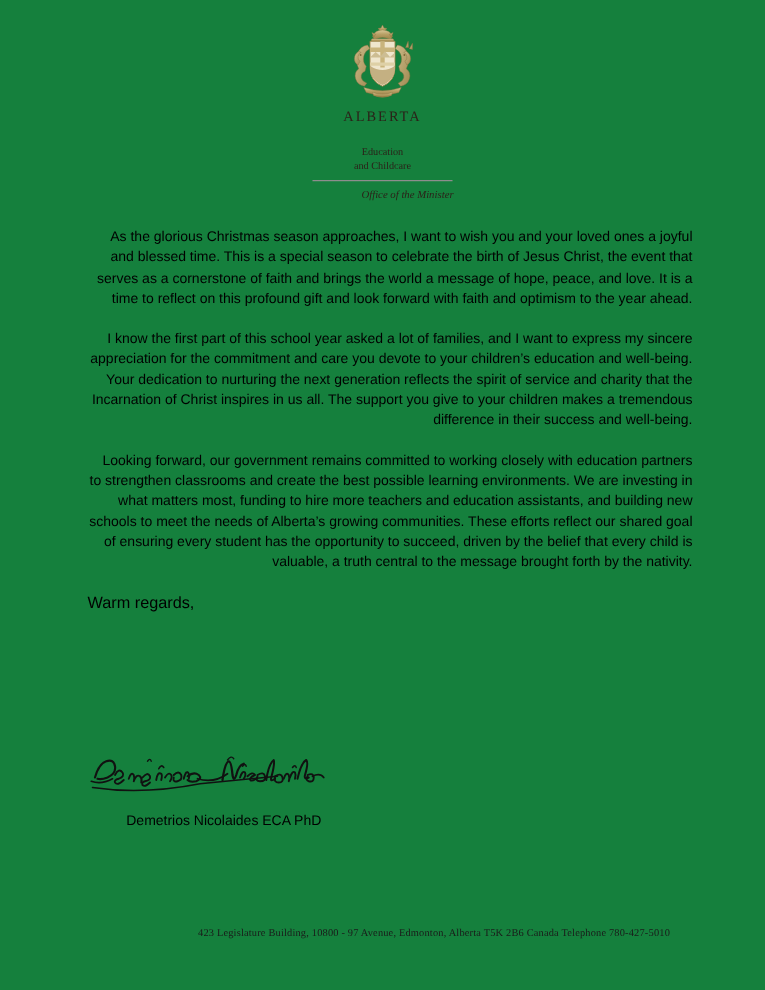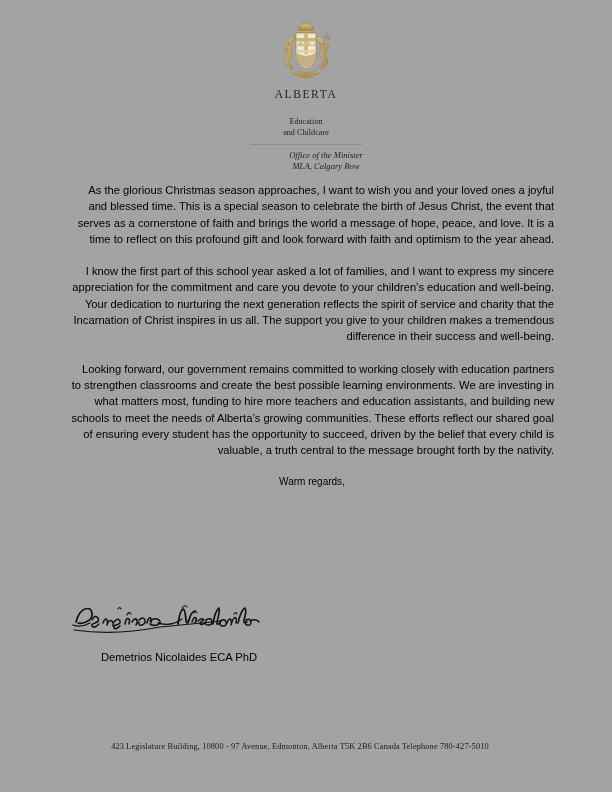--- a/index.html
+++ b/index.html
@@ -9,21 +9,21 @@
     background: #ffffff;
   }
   body {
     font-family: "Liberation Sans", sans-serif;
     color: #000000;
   }
   .page {
     position: relative;
     width: 612px;
     height: 792px;
-    background: #a3a3a3;
+    background: #15803d;
     overflow: hidden;
     box-sizing: border-box;
   }
 
   
   .letterhead {
     position: absolute;
     left: 0;
     top: 18px;
     width: 612px;
@@ -84,24 +84,23 @@
     line-height: 16px;
     margin: 0 0 16px 0;
   }
   .para {
     font-size: 11.2px;
     line-height: 16.3px;
     margin: 0 0 16px 0;
     text-align: right;
   }
   .closing {
-    font-size: 10px;
+    font-size: 13px;
     line-height: 16px;
     margin: 0;
-    text-align: center;
   }
 
   
   .signature-area {
     position: absolute;
     left: 70px;
     top: 596px;
     width: 300px;
   }
   .signature-svg {
@@ -119,22 +118,22 @@
   .signoff-line {
     font-size: 11.2px;
     line-height: 15.5px;
   }
 
   
   .footer {
     position: absolute;
     left: 0;
     top: 742px;
-    width: 600px;
-    text-align: center;
+    width: 536px;
+    text-align: right;
     font-family: "Liberation Serif", serif;
     font-size: 8.3px;
     color: #1a1a1a;
     letter-spacing: 0.15px;
   }
 </style>
 </head>
 <body>
 
 <div class="page">
@@ -201,21 +200,20 @@
 
     <div class="lh-dept">
       <div>Education</div>
       <div>and Childcare</div>
     </div>
 
     <div class="lh-rule"></div>
 
     <div class="lh-office">
       <div>Office of the Minister</div>
-      <div>MLA, Calgary Bow</div>
     </div>
   </div>
 
   <div class="body-block">
 
     <p class="para">As the glorious Christmas season approaches, I want to wish you and your loved ones a joyful and blessed time. This is a special season to celebrate the birth of Jesus Christ, the event that serves as a cornerstone of faith and brings the world a message of hope, peace, and love. It is a time to reflect on this profound gift and look forward with faith and optimism to the year ahead.</p>
 
     <p class="para">I know the first part of this school year asked a lot of families, and I want to express my sincere appreciation for the commitment and care you devote to your children’s education and well-being. Your dedication to nurturing the next generation reflects the spirit of service and charity that the Incarnation of Christ inspires in us all. The support you give to your children makes a tremendous difference in their success and well-being.</p>
 
     <p class="para">Looking forward, our government remains committed to working closely with education partners to strengthen classrooms and create the best possible learning environments. We are investing in what matters most, funding to hire more teachers and education assistants, and building new schools to meet the needs of Alberta’s growing communities. These efforts reflect our shared goal of ensuring every student has the opportunity to succeed, driven by the belief that every child is valuable, a truth central to the message brought forth by the nativity.</p>

